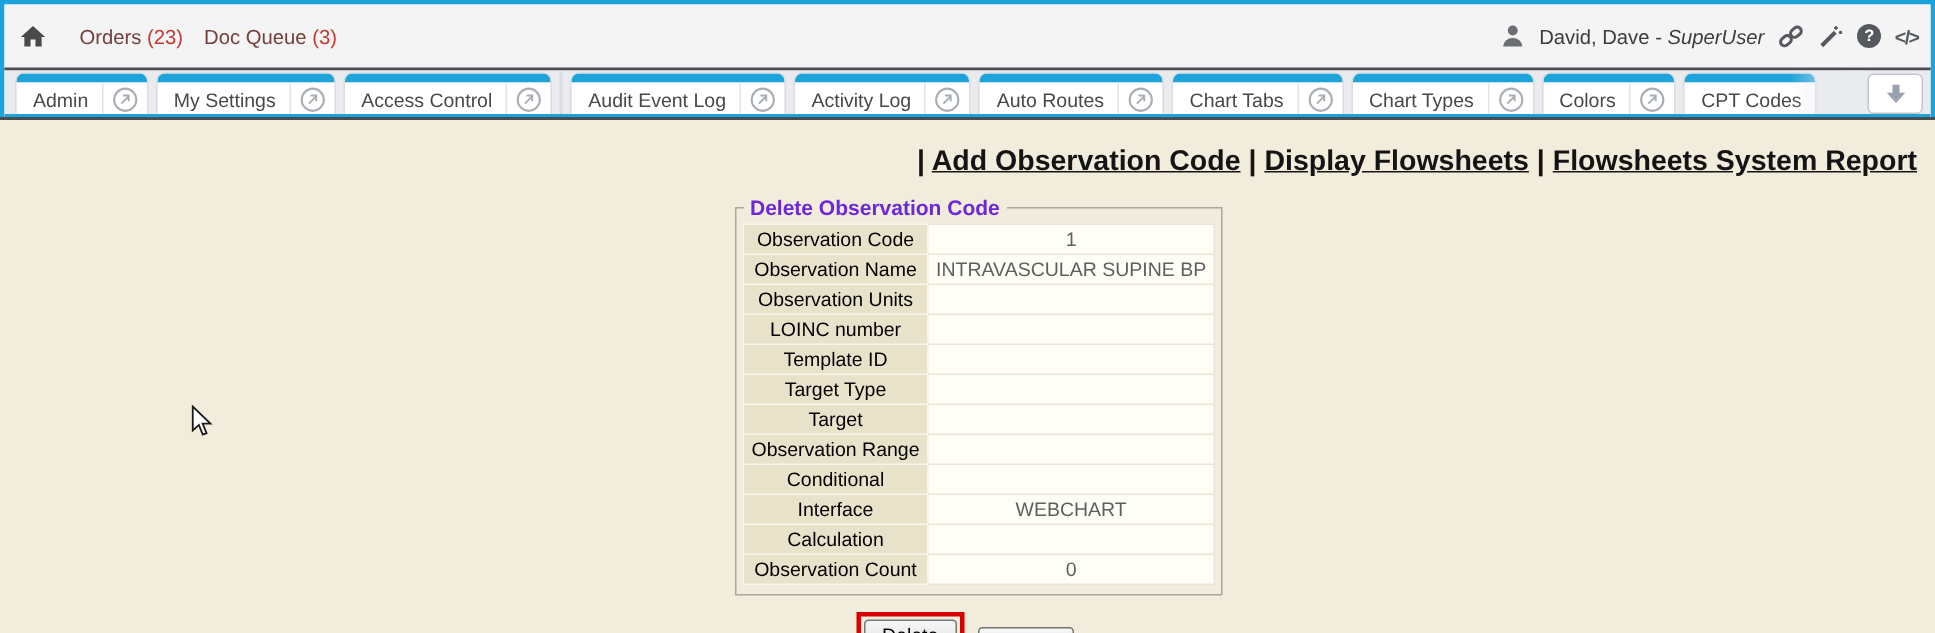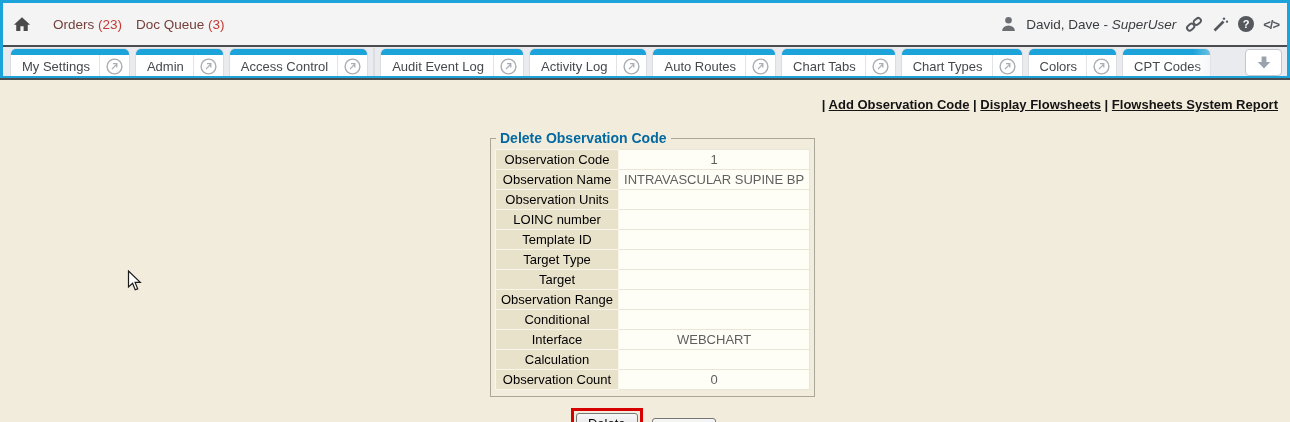--- a/index.html
+++ b/index.html
@@ -31,27 +31,27 @@
   .tab-body { flex:1; background:#fff; display:flex; align-items:center; padding-left:11px; }
   .tab-label { font-size:13px; color:#46494c; padding-right:9px; }
   .tab-iconwrap { border-left:1px solid #e3e3e6; align-self:stretch; display:flex; align-items:center; padding:0 6px; }
   .fade-overlay { position:absolute; right:44px; top:0; width:50px; height:100%; background:linear-gradient(to right, rgba(234,235,239,0), #eaebef 85%); pointer-events:none; }
   .more-btn { position:absolute; right:5px; top:2px; width:37px; height:27px; background:#fff; border:1px solid #c3c7cd; border-radius:4px; display:flex; align-items:center; justify-content:center; cursor:pointer; }
 
   .header-underline { height:2px; background:#4a4d50; }
 
   
   .content { flex:1; background:#f2ecdd; position:relative; }
-  .links-row { text-align:right; padding:17px 12px 0 0; font-size:13px; font-weight:bold; color:#141414; white-space:nowrap; }
+  .links-row { text-align:right; padding:17px 12px 0 0; font-size:19px; font-weight:bold; color:#141414; white-space:nowrap; }
   .links-row a { color:#141414; text-decoration:underline; cursor:pointer; }
   .link-sep { text-decoration:none; font-weight:bold; }
 
   .form-area { position:absolute; left:490px; top:50px; width:307px; }
   fieldset.obs-fieldset { border:1px solid #a9a69a; padding:3px 4px 6px 4px; }
-  fieldset.obs-fieldset legend { font-size:14px; font-weight:bold; color:#0369a1; padding:0 4px; margin-left:1px; }
+  fieldset.obs-fieldset legend { font-size:14px; font-weight:bold; color:#6d28d9; padding:0 4px; margin-left:1px; }
   table.obs-table { width:100%; border-collapse:collapse; border:1px solid #d4d0c0; }
   table.obs-table td { font-size:13px; padding:2px 5px; height:15px;text-align:center; }
   td.cell-label { background:#e9e2cb; color:#000; border:1px solid #f8f5ea; width:113px; white-space:nowrap; }
   td.cell-value { background:#fffef6; color:#5f5f5f; border:1px solid #ecead e0; border:1px solid #e9e6d8; white-space:nowrap; }
 
   .btn-row { margin-top:11px; display:flex; justify-content:center; align-items:flex-end; gap:9px; }
   .ui-btn { font-family:"Liberation Sans","DejaVu Sans",sans-serif; font-size:13px; color:#000; padding:2px 11px; background:linear-gradient(#f7f7f7,#dddddd); border:1px solid #767676; border-radius:3px; cursor:pointer; }
   .red-box { display:inline-flex; border:3px solid #d60000; padding:2px; }
 
   .cursor { position:absolute; left:127px; top:190px; pointer-events:none; }
@@ -96,34 +96,34 @@
         <span class="code-icon">&lt;/&gt;</span>
       </div>
     </div>
     <div class="topbar-sep"></div>
 
     <div class="tabstrip">
 
   <div class="tab">
     <div class="tab-top"></div>
     <div class="tab-body">
+      <span class="tab-label">Admin</span>
+      <span class="tab-iconwrap">
+        <svg width="17" height="17" viewBox="0 0 17 17" fill="none" stroke="#a9aeb4">
+          <circle cx="8.5" cy="8.5" r="7.4" stroke-width="1.4"></circle>
+          <path d="M5.9 11.1 L10.9 6.1 M7 5.7 h3.8 v3.8" stroke-width="1.3"></path>
+        </svg>
+      </span>
+    </div>
+  </div>
+
+  <div class="tab">
+    <div class="tab-top"></div>
+    <div class="tab-body">
       <span class="tab-label">My Settings</span>
-      <span class="tab-iconwrap">
-        <svg width="17" height="17" viewBox="0 0 17 17" fill="none" stroke="#a9aeb4">
-          <circle cx="8.5" cy="8.5" r="7.4" stroke-width="1.4"></circle>
-          <path d="M5.9 11.1 L10.9 6.1 M7 5.7 h3.8 v3.8" stroke-width="1.3"></path>
-        </svg>
-      </span>
-    </div>
-  </div>
-
-  <div class="tab">
-    <div class="tab-top"></div>
-    <div class="tab-body">
-      <span class="tab-label">Admin</span>
       <span class="tab-iconwrap">
         <svg width="17" height="17" viewBox="0 0 17 17" fill="none" stroke="#a9aeb4">
           <circle cx="8.5" cy="8.5" r="7.4" stroke-width="1.4"></circle>
           <path d="M5.9 11.1 L10.9 6.1 M7 5.7 h3.8 v3.8" stroke-width="1.3"></path>
         </svg>
       </span>
     </div>
   </div>
 
   <div class="tab">

